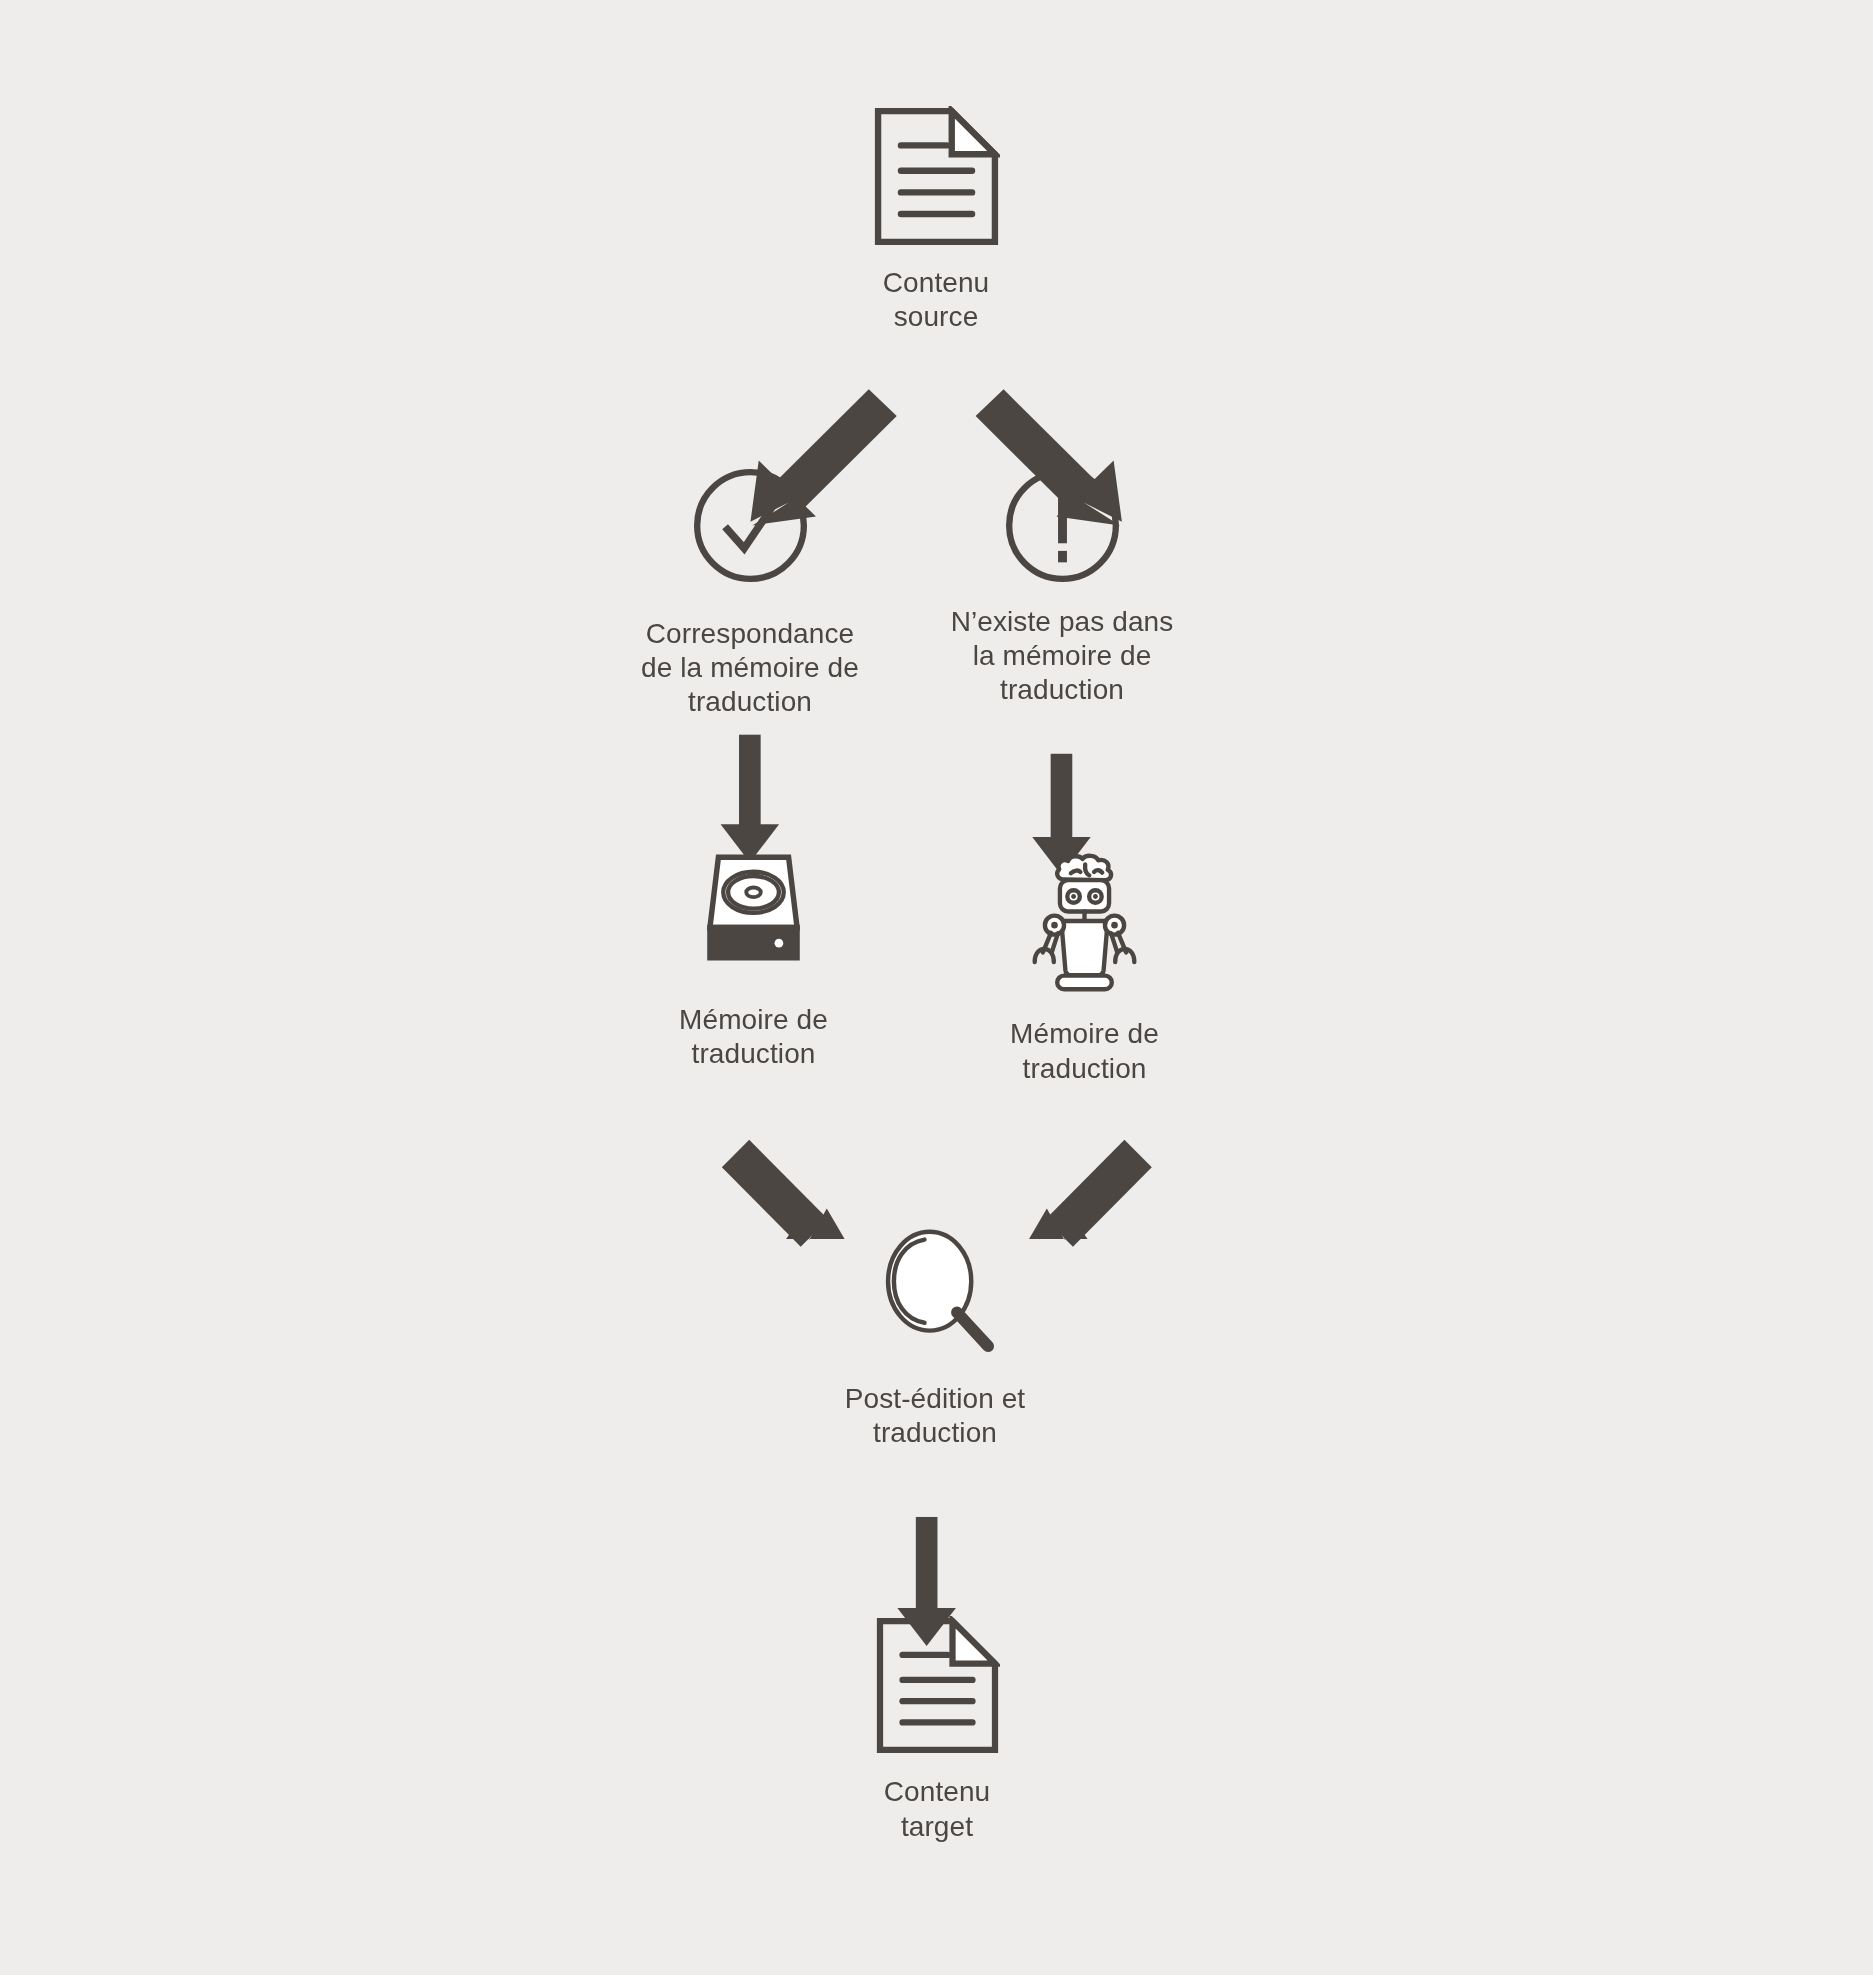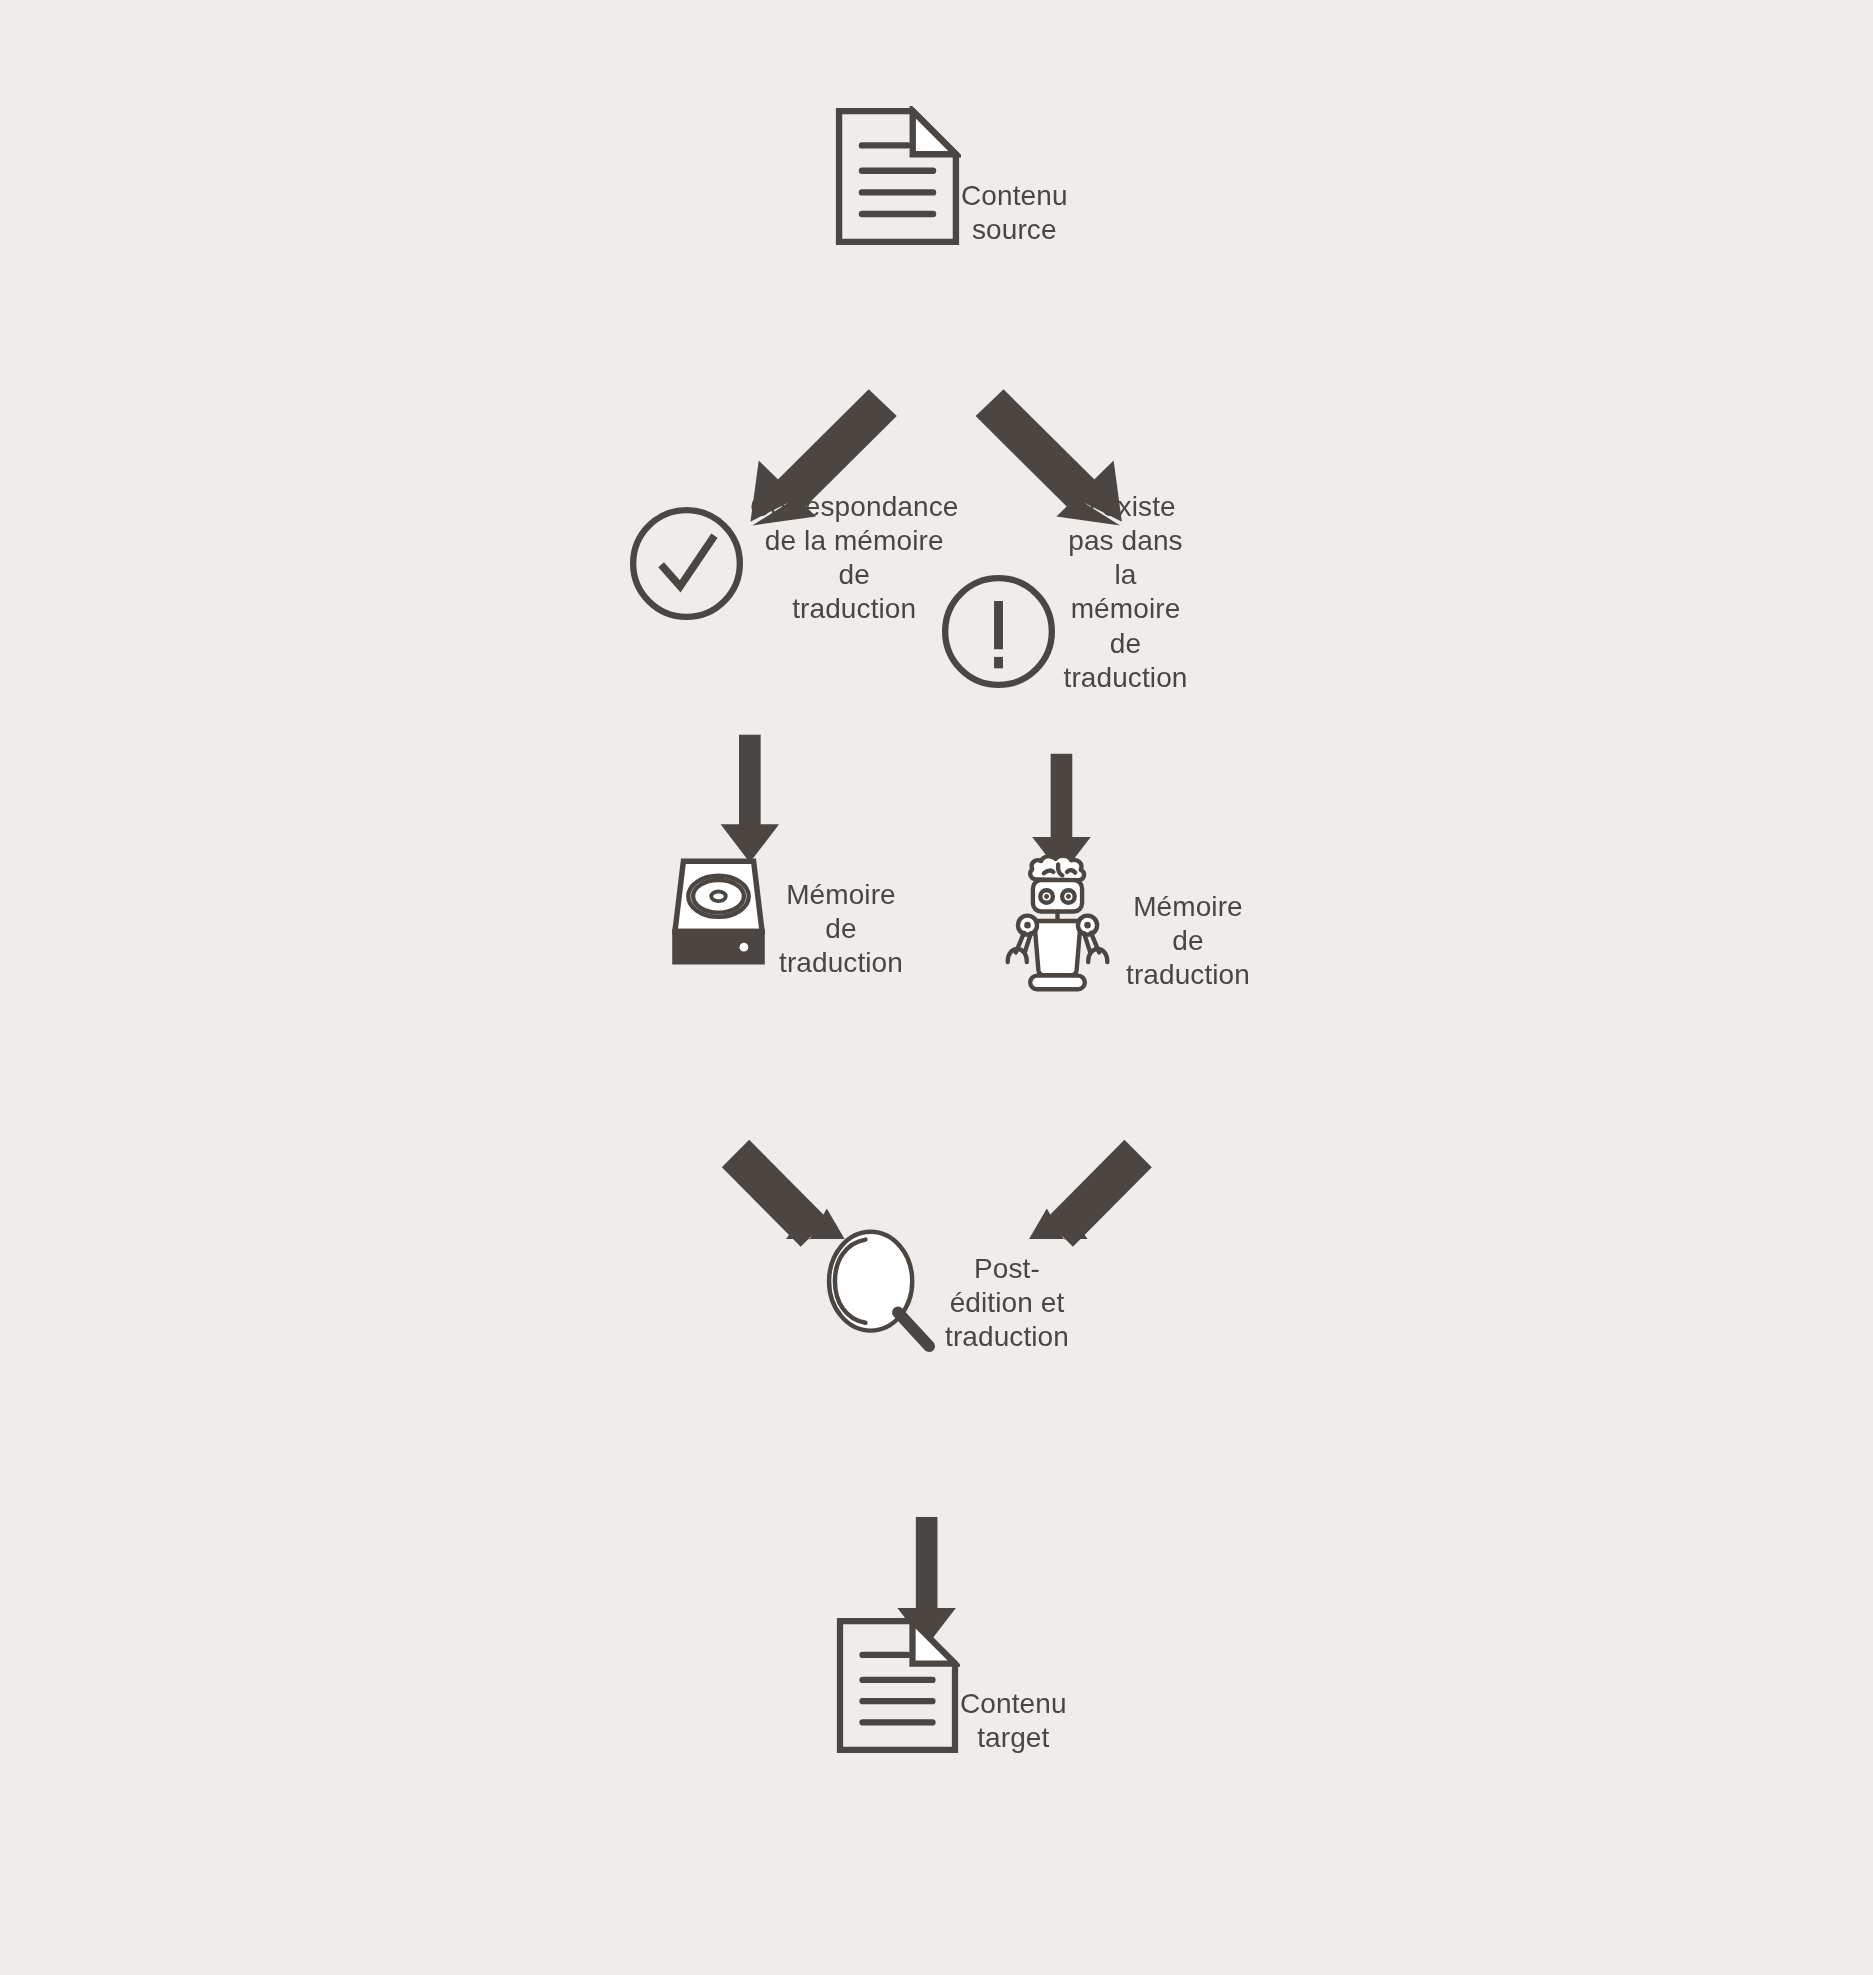--- a/index.html
+++ b/index.html
@@ -16,22 +16,22 @@
   }
   #flow-canvas {
     position: relative;
     width: 1873px;
     height: 1975px;
     background: #eeedeb;
   }
   .node {
     position: absolute;
     display: flex;
-    flex-direction: row;
-    align-items: flex-end;
+    flex-direction: column;
+    align-items: center;
   }
   .node-icon {
     display: block;
     line-height: 0;
   }
   .node-label {
     text-align: center;
     font-size: 28px;
     line-height: 1.22;
     color: #4b4641;
@@ -48,21 +48,21 @@
   }
 
   
   #node-source        { left: 834px; top: 106px;  width: 204px; }
   #node-source .node-label { margin-top: 19px; }
 
   #node-match         { left: 623px;  top: 462px;  width: 254px; }
   #node-match .node-label { margin-top: 28px; }
 
   #node-nomatch       { left: 935px; top: 462px;  width: 254px; }
-  #node-nomatch .node-label { margin-top: 28px; }
+  #node-nomatch .node-label { margin-top: 16px; }
 
   #node-tm-disk       { left: 658px; top: 851px; width: 191px; }
   #node-tm-disk .node-label { margin-top: 27px; }
 
   #node-tm-robot      { left: 989px; top: 846px; width: 191px; }
   #node-tm-robot .node-label { margin-top: 25.4px; }
 
   #node-postedit      { left: 808px; top: 1224px; width: 254px; }
   #node-postedit .node-label { margin-top: 28px; }
 

